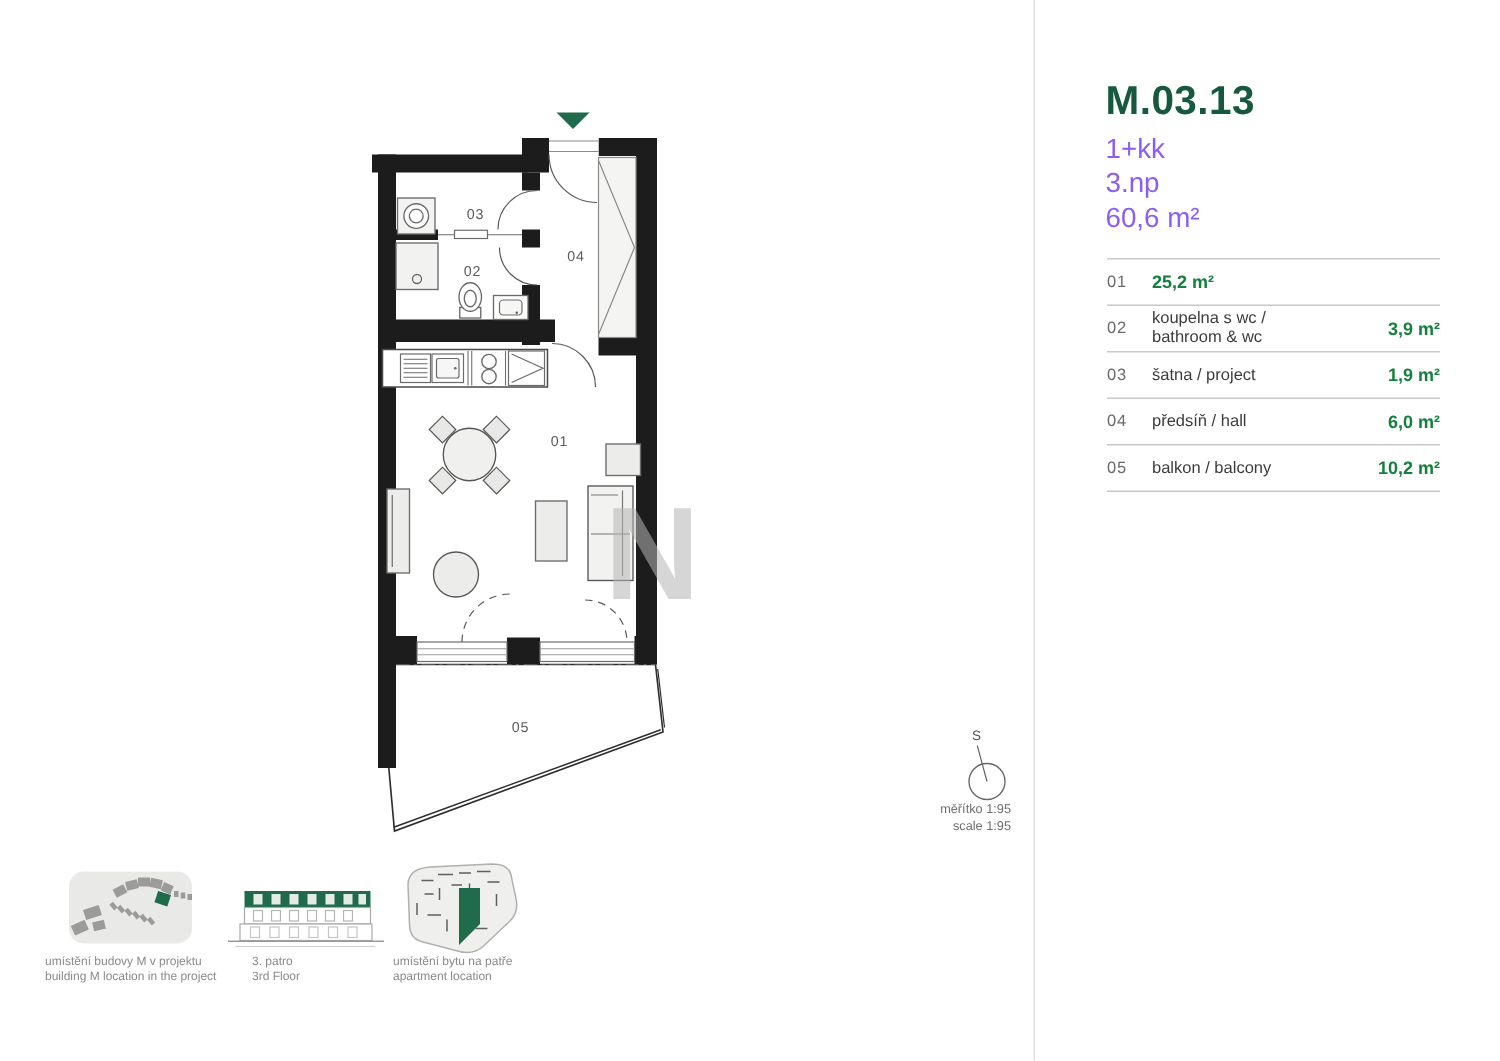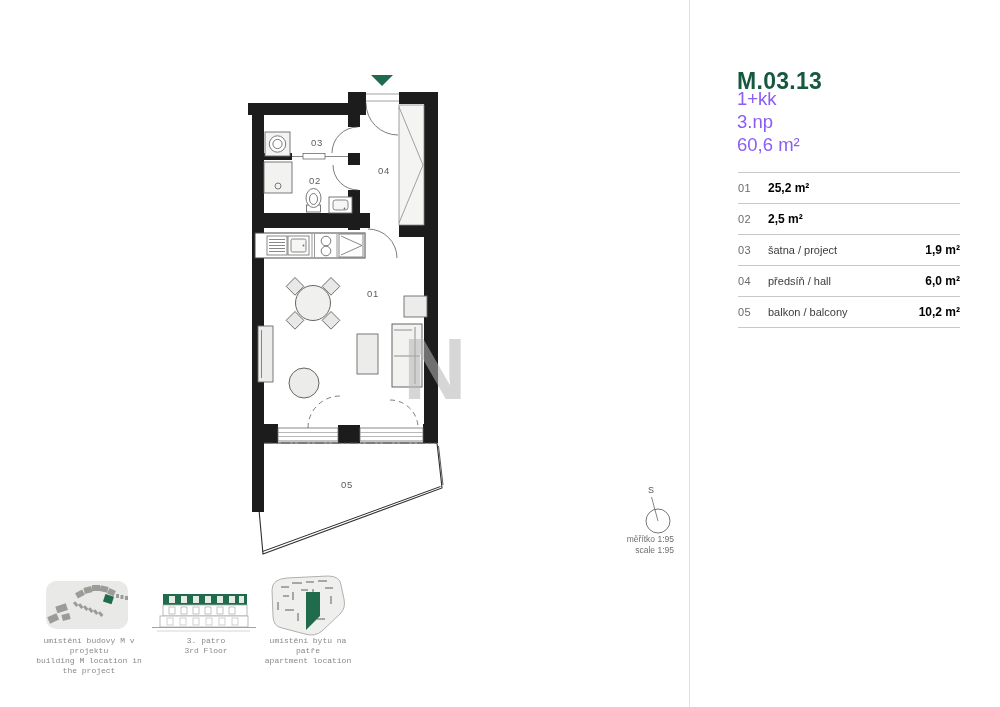--- a/index.html
+++ b/index.html
@@ -1,29 +1,29 @@
 <!DOCTYPE html>
 <html><head>
 <meta charset="utf-8">
 <style>
   html,body{margin:0;padding:0;background:#ffffff;}
   body{font-family:"Liberation Sans",sans-serif;}
   #page{position:relative;width:1000px;height:707px;background:#fff;overflow:hidden;}
   #plan-svg{position:absolute;left:0;top:0;}
   .divider{position:absolute;left:689px;top:0;width:1px;height:707px;background:#e0e0de;}
   
-  .unit-code{position:absolute;left:737px;top:68px;font-size:23px;font-weight:bold;color:#16593f;letter-spacing:.3px;}
+  .unit-code{position:absolute;left:737px;top:52px;font-size:27px;font-weight:bold;color:#16593f;letter-spacing:.3px;}
   .unit-specs{position:absolute;left:737px;top:87px;font-size:18.5px;color:#8b5cf6;line-height:23px;}
   .room-table{position:absolute;left:738px;top:172px;width:222px;border-top:1px solid #c8c8c8;}
   .room-row{display:flex;align-items:center;height:30px;border-bottom:1px solid #c8c8c8;}
   .room-num{width:30px;flex:none;font-size:11px;color:#6a6a6a;letter-spacing:.5px;}
   .room-name{flex:1;font-size:11px;color:#3c3c3c;line-height:13px;}
-  .room-area{flex:none;font-size:12px;font-weight:bold;color:#000000;white-space:nowrap;}
+  .room-area{flex:none;font-size:12px;font-weight:bold;color:#15803d;white-space:nowrap;}
   
-  .caption{position:absolute;top:636px;font-size:8px;line-height:10px;color:#8a8a8a;text-align:center;font-family:Liberation Mono, monospace;}
+  .caption{position:absolute;top:636px;font-size:8px;line-height:10px;color:#8a8a8a;text-align:left;}
   .cap1{left:30px;width:118px;}
   .cap2{left:168px;width:76px;}
   .cap3{left:262px;width:92px;}
 </style>
 </head>
 <body>
 
 <div id="page">
 
   <svg id="plan-svg" width="1000" height="707" viewBox="0 0 1000 707">
@@ -237,21 +237,22 @@
     <div>60,6 m²</div>
   </div>
 
   <div class="room-table">
       <div class="room-row">
         <span class="room-num">01</span>
         <span class="room-area">25,2 m²</span>
       </div>
       <div class="room-row">
         <span class="room-num">02</span>
-        <span class="room-area">2,5 m²</span>
+        <div class="room-name">koupelna s wc /<br>bathroom &amp; wc</div>
+        <span class="room-area">3,9 m²</span>
       </div>
       <div class="room-row">
         <span class="room-num">03</span>
         <div class="room-name">šatna / project</div>
         <span class="room-area">1,9 m²</span>
       </div>
       <div class="room-row">
         <span class="room-num">04</span>
         <div class="room-name">předsíň / hall</div>
         <span class="room-area">6,0 m²</span>

